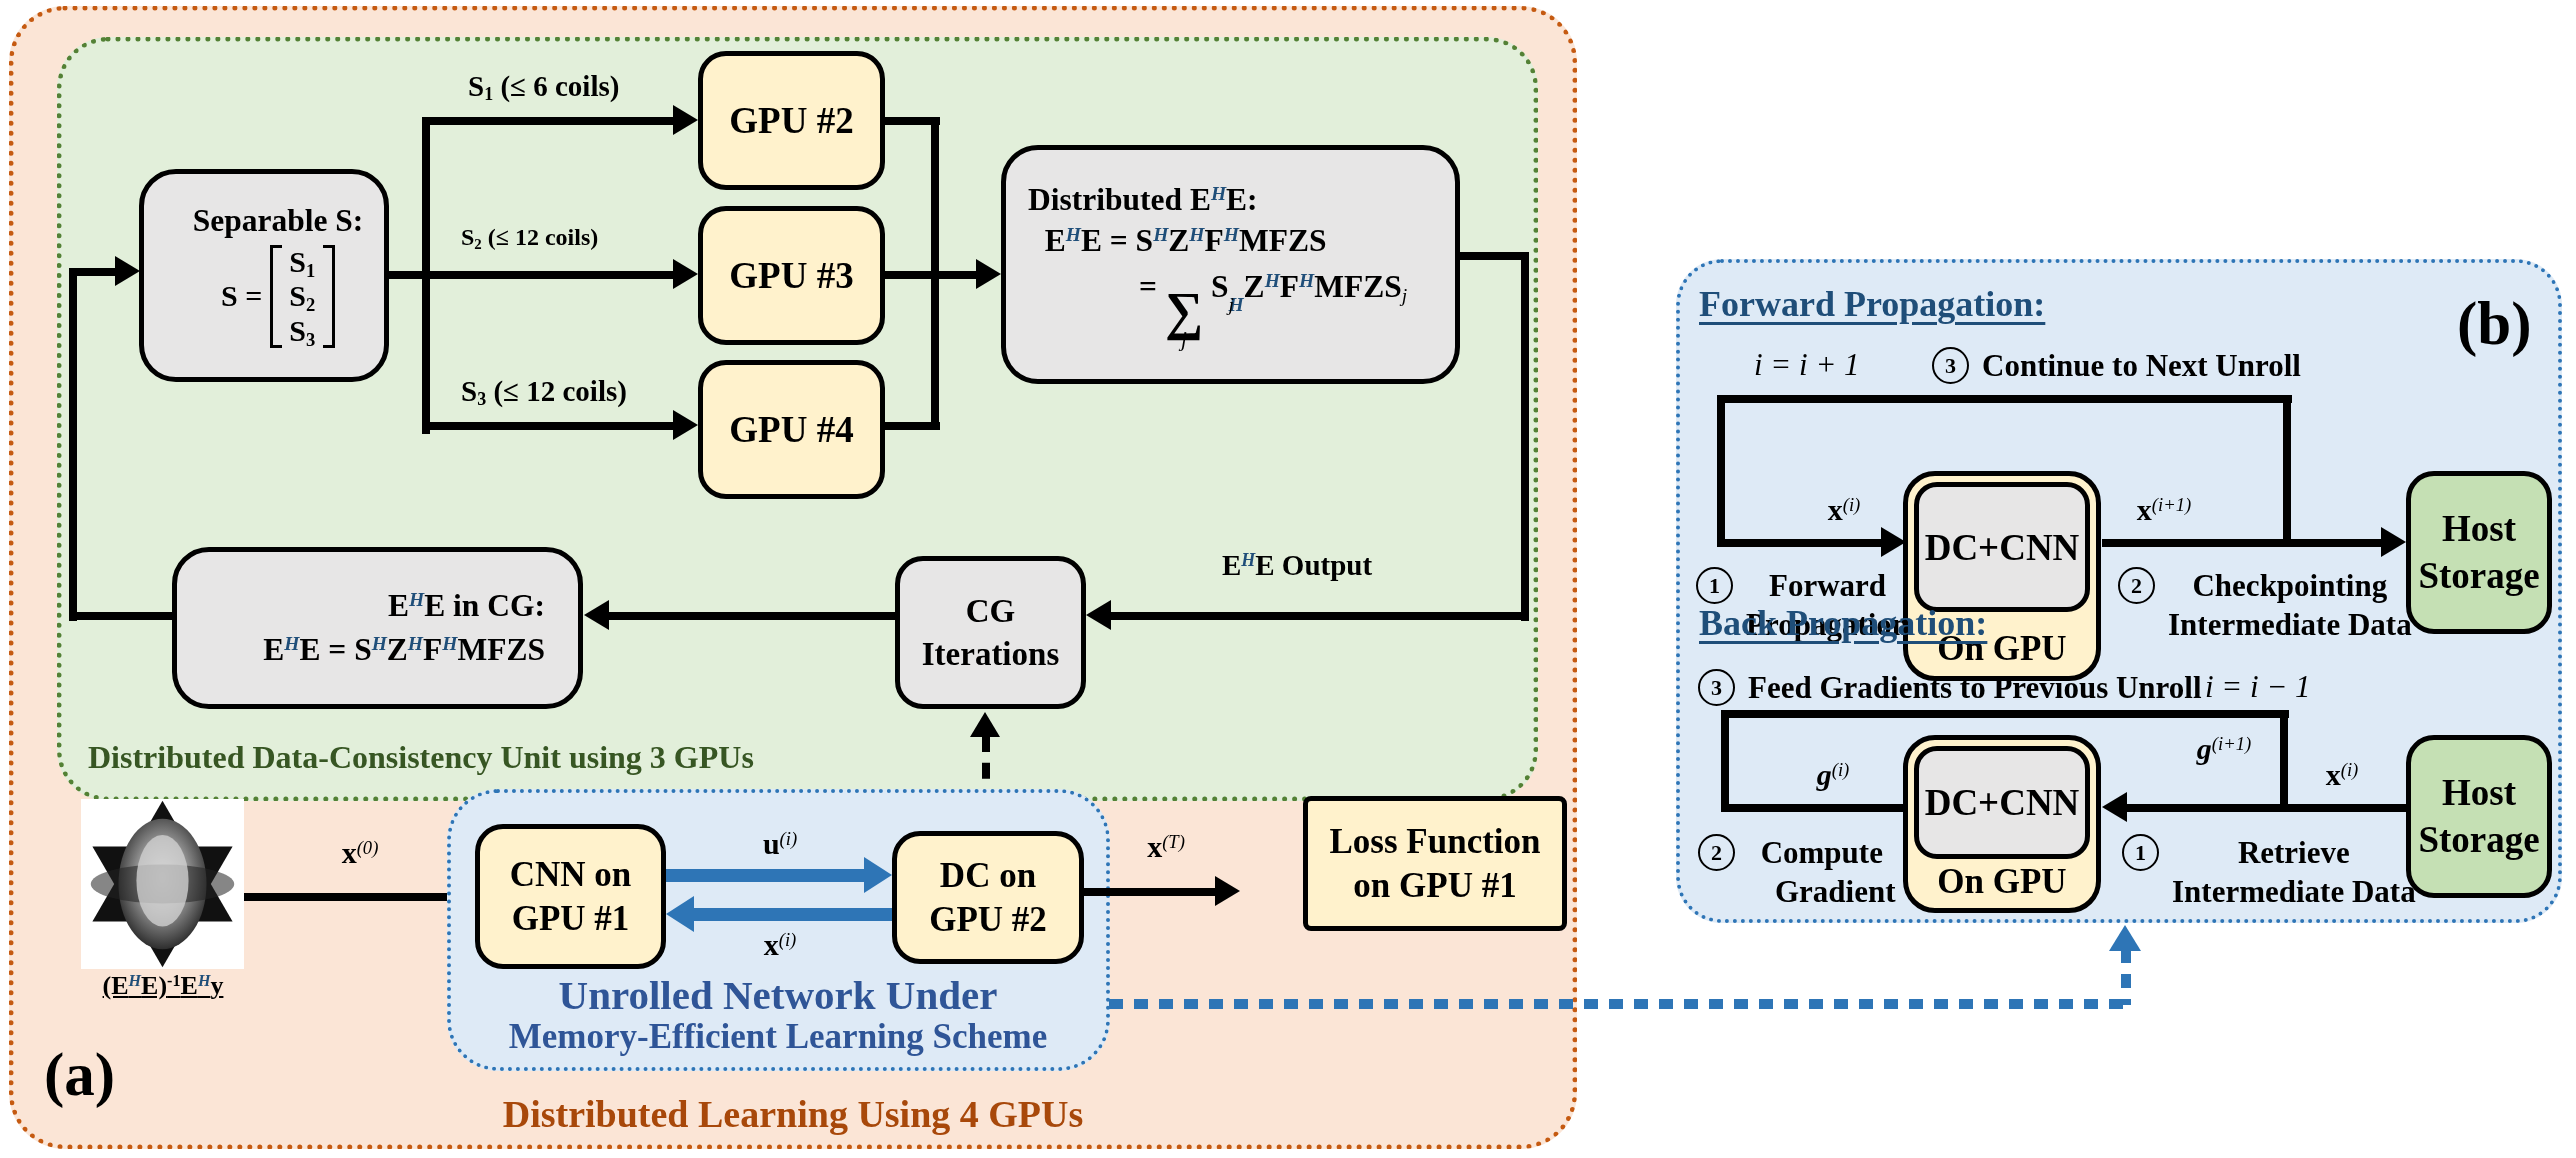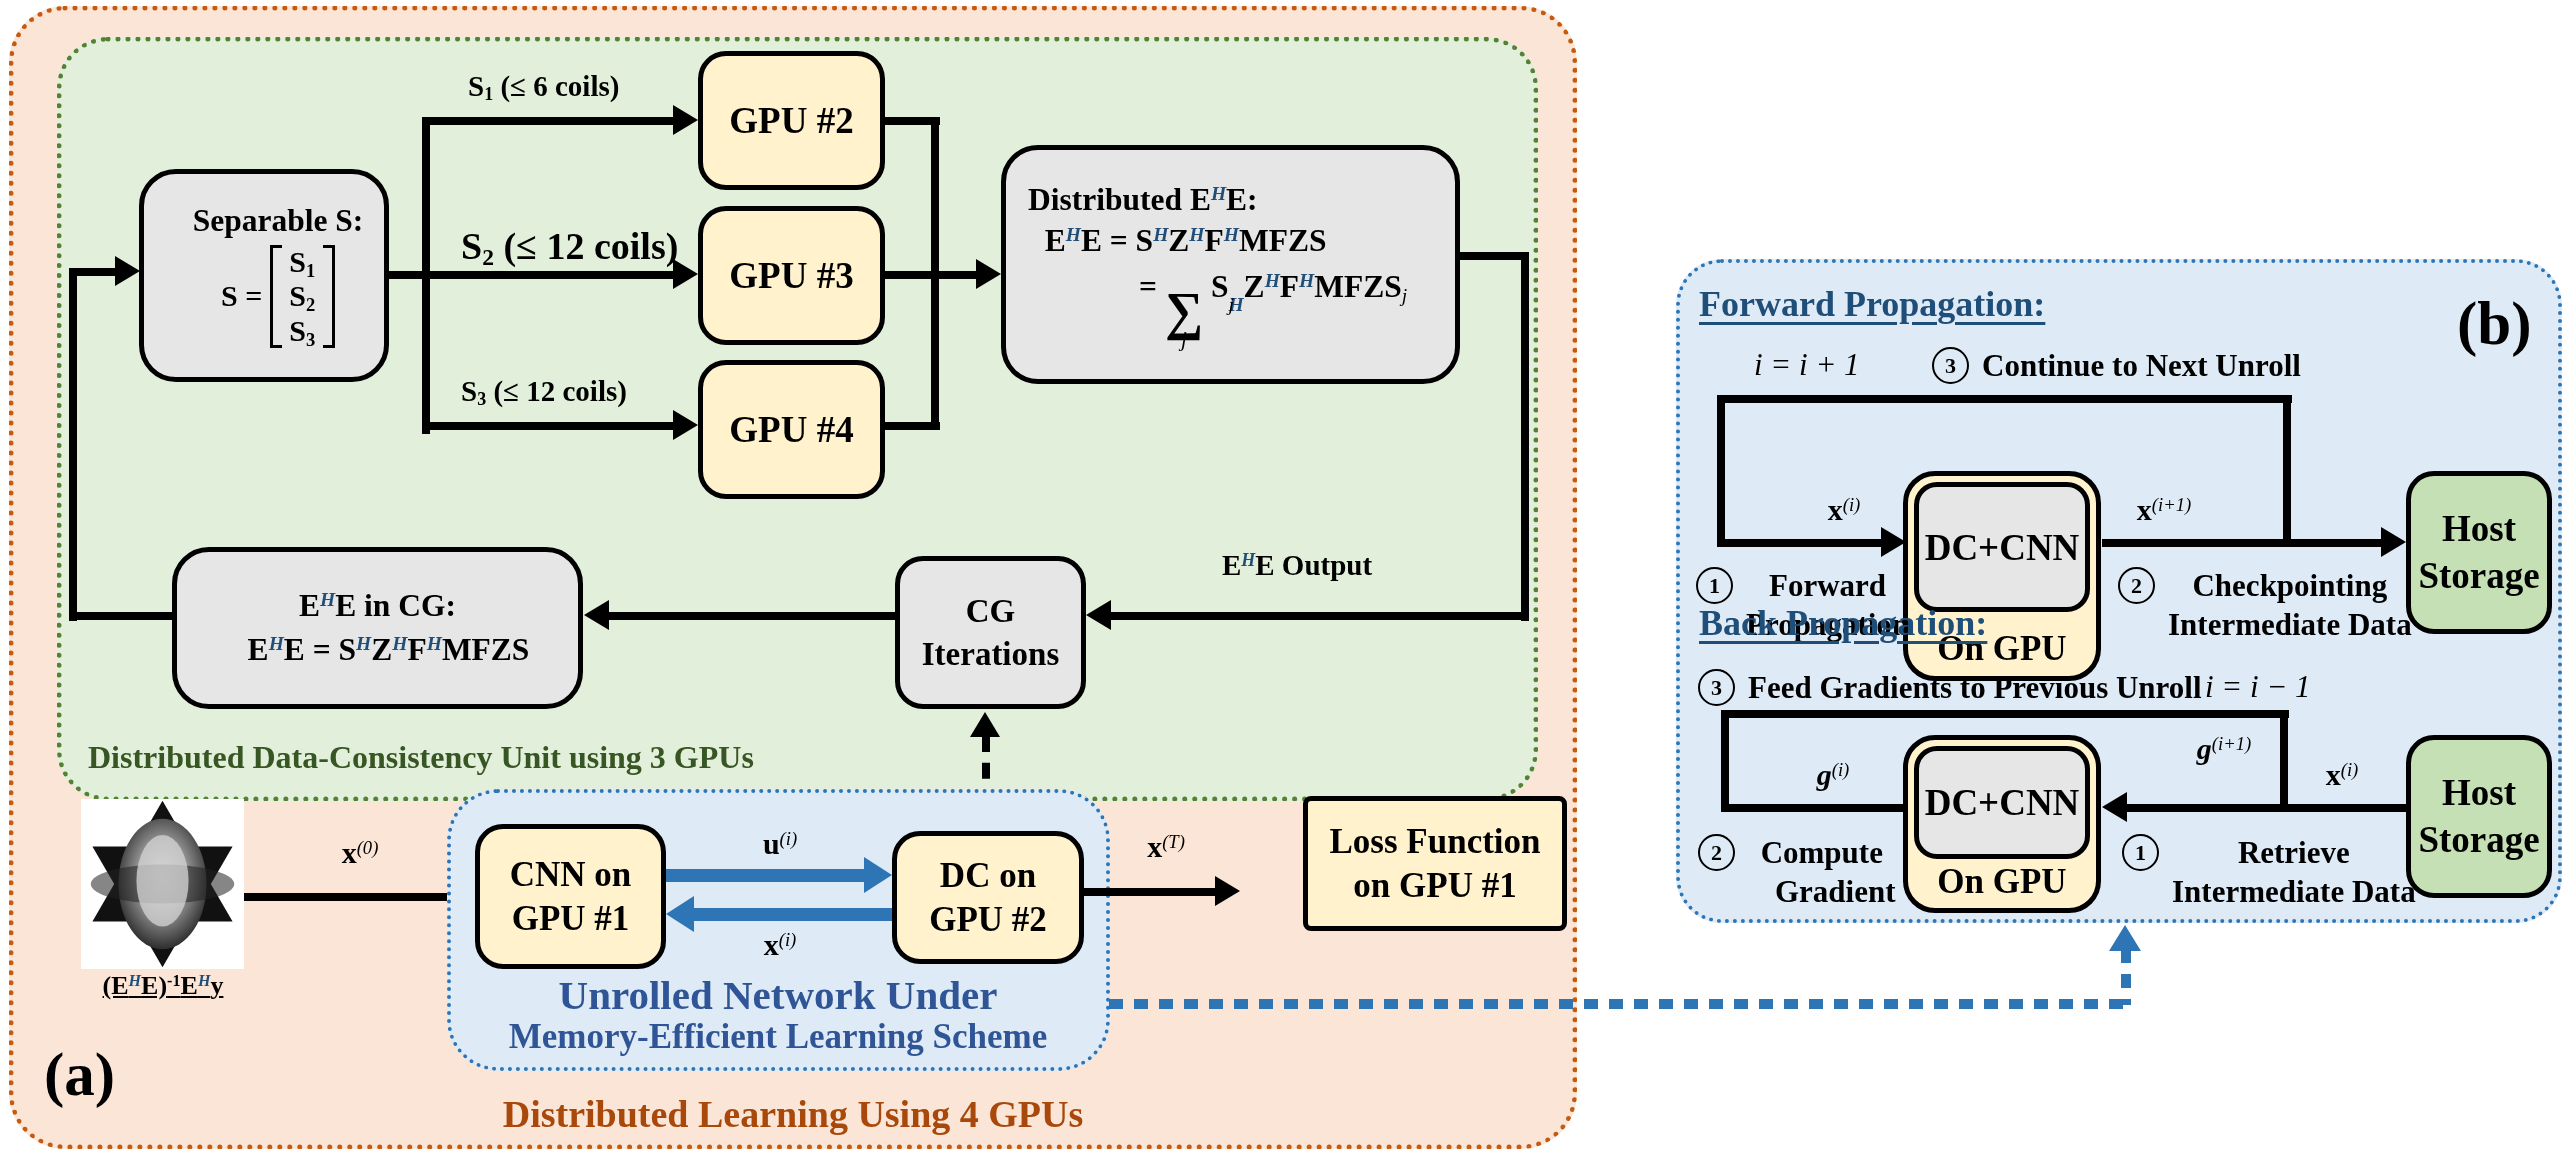--- a/index.html
+++ b/index.html
@@ -84,35 +84,35 @@
           <sup class="hsup">H</sup>
           <sub class="it">j</sub>
         </span>Z<sup class="hsup">H</sup>F<sup class="hsup">H</sup>MFZS<sub class="it">j</sub></div>
   </div>
 
   <div class="box" style="left:895px;top:556px;width:191px;height:153px;background:#E7E6E6;border-radius:28px;font-size:33px;line-height:1.3;">
     <div>CG</div>
     <div>Iterations</div>
   </div>
 
-  <div class="box" style="left:172px;top:547px;width:411px;height:162px;background:#E7E6E6;border-radius:37px;font-size:31.5px;align-items:center;padding:7.4px 33px;justify-content:center;">
+  <div class="box" style="left:172px;top:547px;width:411px;height:162px;background:#E7E6E6;border-radius:37px;font-size:31.5px;align-items:flex-end;padding:7.4px 33px;justify-content:center;">
     <div>E<sup class="hsup">H</sup>E in CG:</div>
     <div style="margin:7.4px 0 0 22px;">E<sup class="hsup">H</sup>E = S<sup class="hsup">H</sup>Z<sup class="hsup">H</sup>F<sup class="hsup">H</sup>MFZS</div>
   </div>
 
   <div class="lh" style="left:389px;top:271px;width:288px;"></div>
   <div class="tr tr-r" style="left:673px;top:259px;"></div>
   <div class="lv" style="left:422px;top:117px;height:317px;"></div>
   <div class="lh" style="left:422px;top:117px;width:256px;"></div>
   <div class="tr tr-r" style="left:673px;top:105px;"></div>
   <div class="lh" style="left:422px;top:422px;width:256px;"></div>
   <div class="tr tr-r" style="left:673px;top:410px;"></div>
 
   <div class="lbl" style="left:468px;top:70px;font-size:29px;">S<sub class="rm">1</sub> (≤ 6 coils)</div>
-  <div class="lbl" style="left:461px;top:224px;font-size:38px;">S<sub class="rm">2</sub> (≤ 12 coils)</div>
+  <div class="lbl" style="left:461px;top:224px;font-size:24px;">S<sub class="rm">2</sub> (≤ 12 coils)</div>
   <div class="lbl" style="left:461px;top:375px;font-size:29px;">S<sub class="rm">3</sub> (≤ 12 coils)</div>
 
   <div class="lh" style="left:885px;top:117px;width:55px;"></div>
   <div class="lh" style="left:885px;top:422px;width:55px;"></div>
   <div class="lv" style="left:931px;top:117px;height:313px;"></div>
   <div class="lh" style="left:885px;top:271px;width:93px;"></div>
   <div class="tr tr-r" style="left:976px;top:259px;"></div>
 
   <div class="lh" style="left:1459px;top:252px;width:69px;"></div>
   <div class="lv" style="left:1521px;top:252px;height:369px;"></div>

